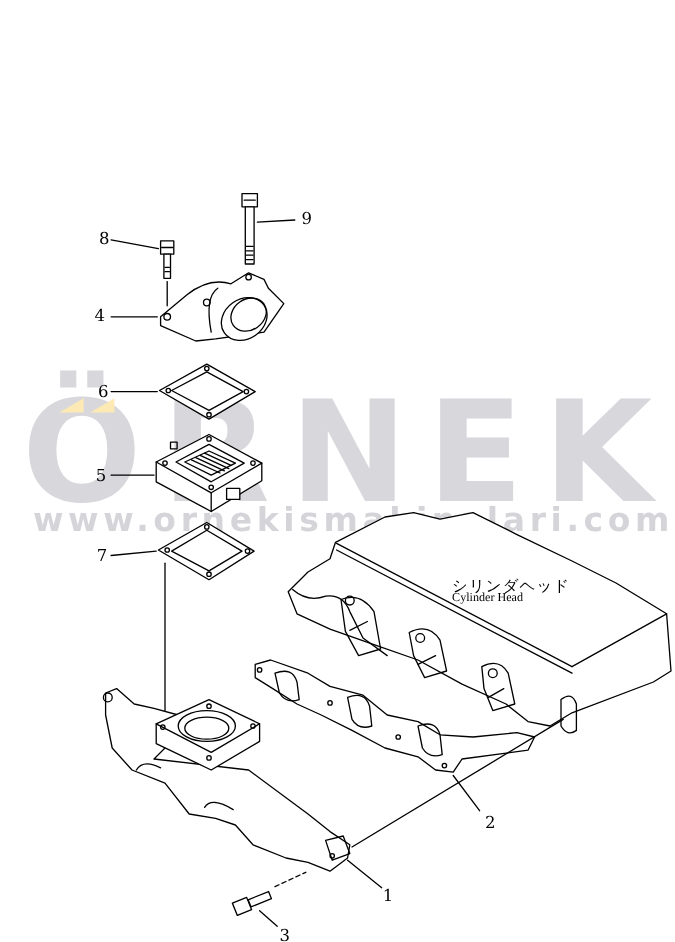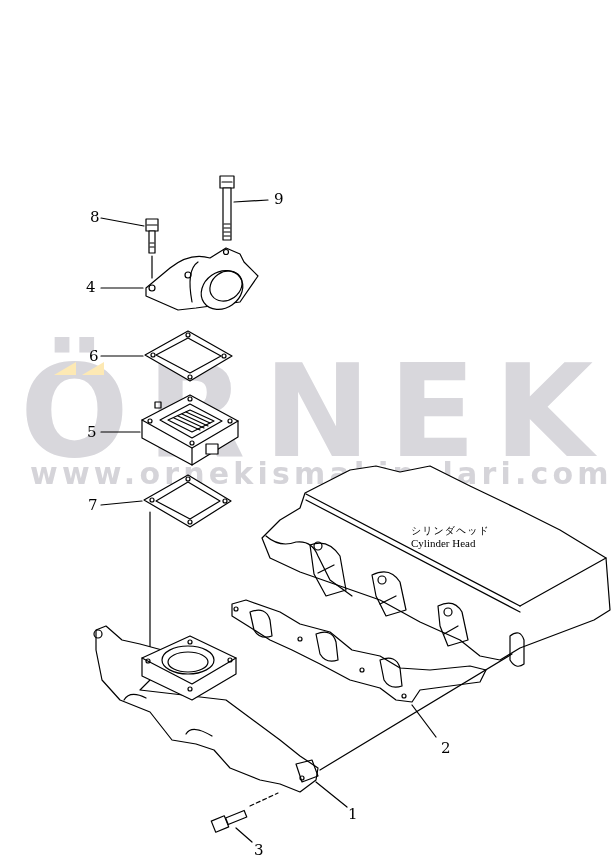--- a/index.html
+++ b/index.html
@@ -2,21 +2,21 @@
 <html><head>
 <meta charset="utf-8">
 <style>
   html, body { margin: 0; padding: 0; background: #ffffff; }
   body { width: 614px; height: 856px; position: relative; overflow: hidden; font-family: "Liberation Sans", sans-serif; }
   .stage { position: absolute; left: 0; top: 0; width: 614px; height: 856px; }
   svg { position: absolute; left: 0; top: 0; }
   .wm-logo { position: absolute; left: 20px; top: 372px; width: 580px; height: 80px; font-family: "DejaVu Sans", sans-serif; font-weight: bold; font-size: 128px; letter-spacing: 18px; color: #d8d7dc; line-height: 80px; white-space: nowrap; }
   .wm-url { position: absolute; left: 30px; top: 456px; font-family: "DejaVu Sans", sans-serif; font-weight: bold; font-size: 30px; letter-spacing: 4.2px; color: #d5d4d9; white-space: nowrap; }
   .callout { position: absolute; font-family: "DejaVu Serif", serif; font-size: 15px; color: #000; line-height: 1; }
-  .head-jp { position: absolute; left: 411px; top: 524px; font-family: Liberation Sans, sans-serif; font-size: 10px; color: #000; letter-spacing: 1px; text-align: right; }
+  .head-jp { position: absolute; left: 411px; top: 524px; font-family: Liberation Sans, sans-serif; font-size: 14px; color: #000; letter-spacing: 1px; text-align: right; }
   .head-en { position: absolute; left: 411px; top: 537px; font-family: Liberation Serif, serif; font-size: 11px; color: #000; }
 </style>
 </head>
 <body>
 
 <div class="stage">
 
   <div class="wm-logo">ÖRNEK</div>
   <div class="wm-url">www.ornekismakinalari.com.tr</div>
 

